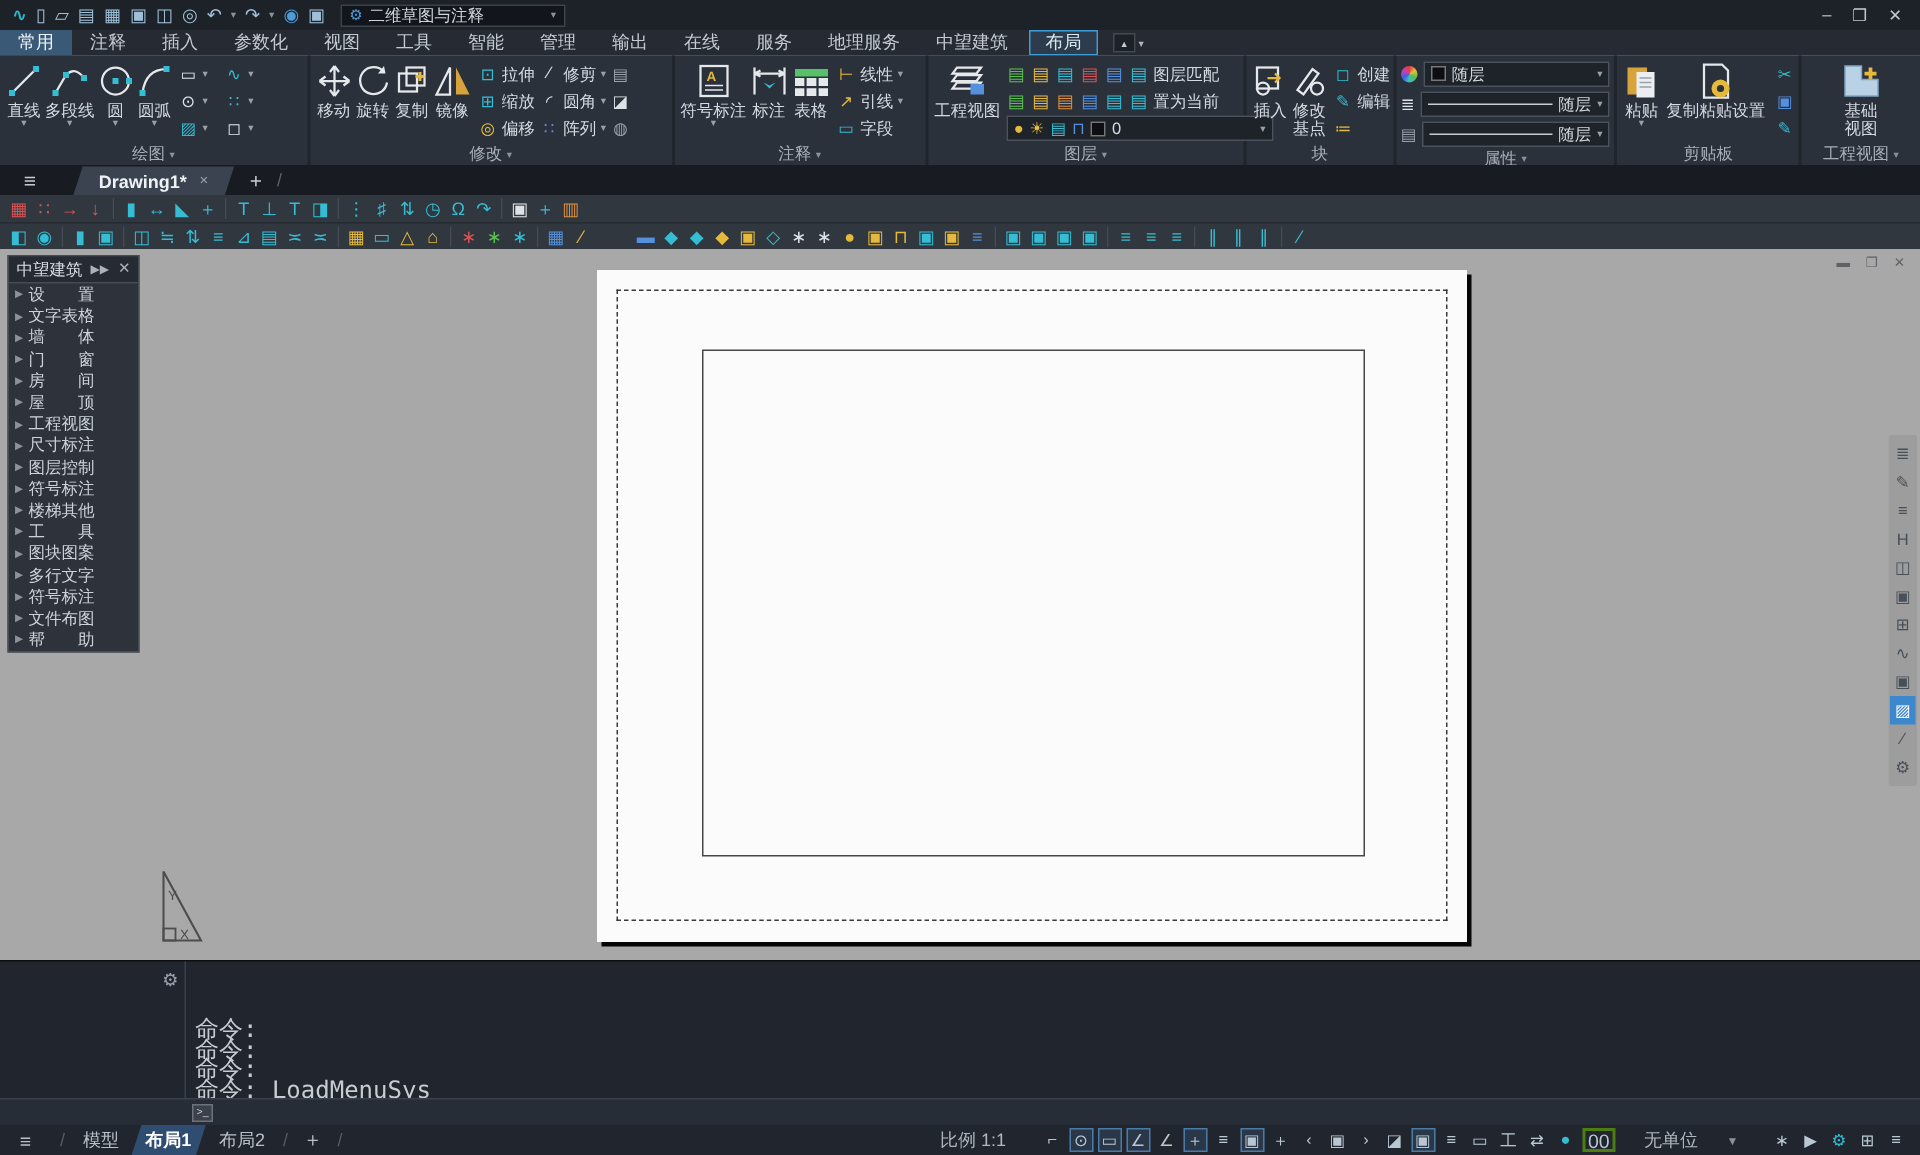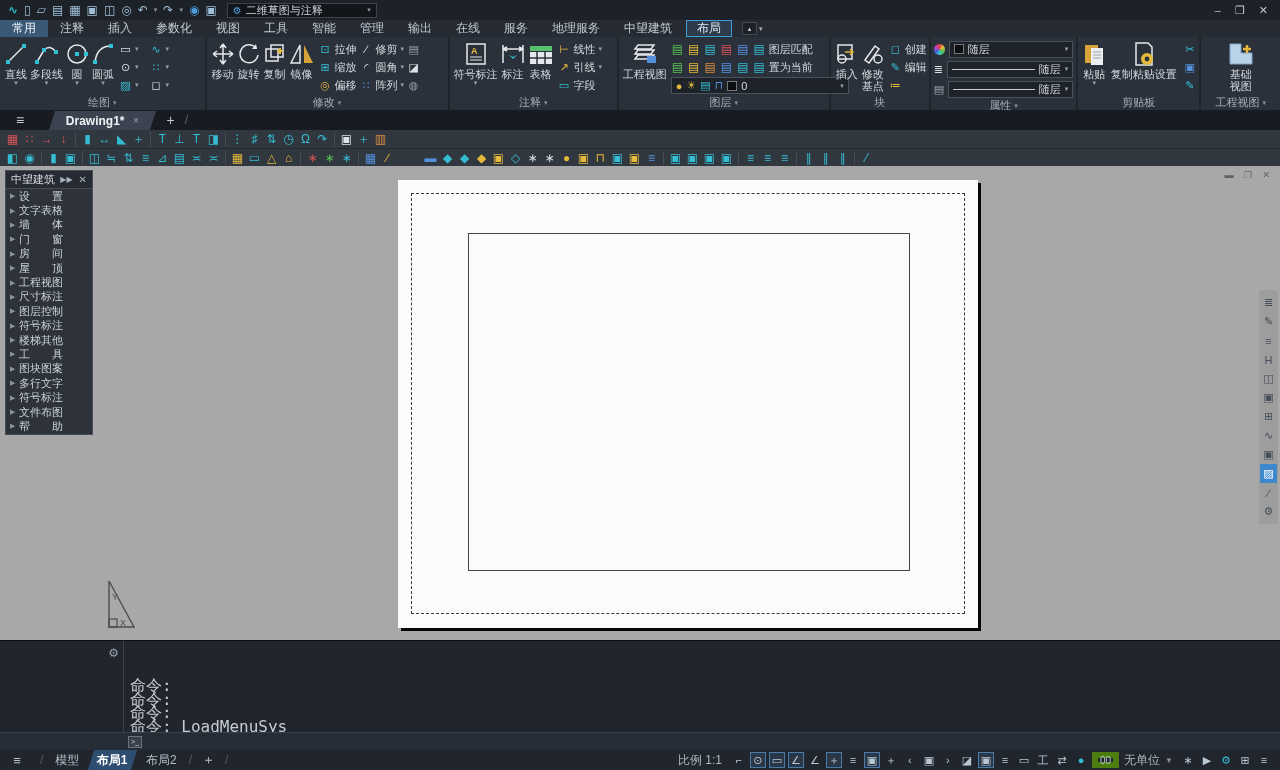--- a/index.html
+++ b/index.html
@@ -123,27 +123,27 @@
 
   
   #statusbar { position:absolute; top:750px; left:0; width:1280px; height:20px; background:#21262e;
     display:flex; align-items:center; color:#b7bfc8; font-size:12px; }
   #layout-menu { width:34px; text-align:center; font-size:13px; }
   .lsep { color:#545c66; margin:0 6px; font-size:12px; }
   .ltab { padding:0 6px; font-size:12px; color:#b7bfc8; cursor:default; height:20px; display:flex; align-items:center;}
   .ltab.active { background:#2e4d70; transform:skewX(-18deg); margin:0 6px; }
   .ltab.active span { transform:skewX(18deg); font-weight:bold; color:#fff; }
   #layout-add { font-size:13px; padding:0 4px; }
-  #status-right { margin-left:auto; display:flex; align-items:center; gap:3px; padding-right:8px; }
+  #status-right { margin-left:auto; display:flex; align-items:center; gap:17px; padding-right:8px; }
   #scale-text { color:#aeb6bf; margin-right:6px; font-size:12px; }
   .sicon { min-width:16px; height:16px; display:flex; align-items:center; justify-content:center;
     font-size:11px; color:#b9c7d2; cursor:default; padding:0 1px; }
   .sicon.boxed { border:1px solid #4a7ba6; background:#2a3748; }
   .sicon.cyan { color:#35bdd3; }
-  .sicon.chip2 { border:6px solid #4d7c0f; font-size:10px; padding:0 2px; }
+  .sicon.chip2 { border:2px solid #4d7c0f; font-size:13px; padding:0 2px; }
   #units { color:#aeb6bf; margin:0 2px; font-size:12px; }
   #units-chev { font-size:8px; color:#8a929c; margin-right:4px; }
 
   svg { display:block; }
   svg .st { stroke:#e6e9ec; fill:none; stroke-width:1.5; }
   svg .node { fill:#35bdd3; }
 </style>
 </head>
 <body>
 

